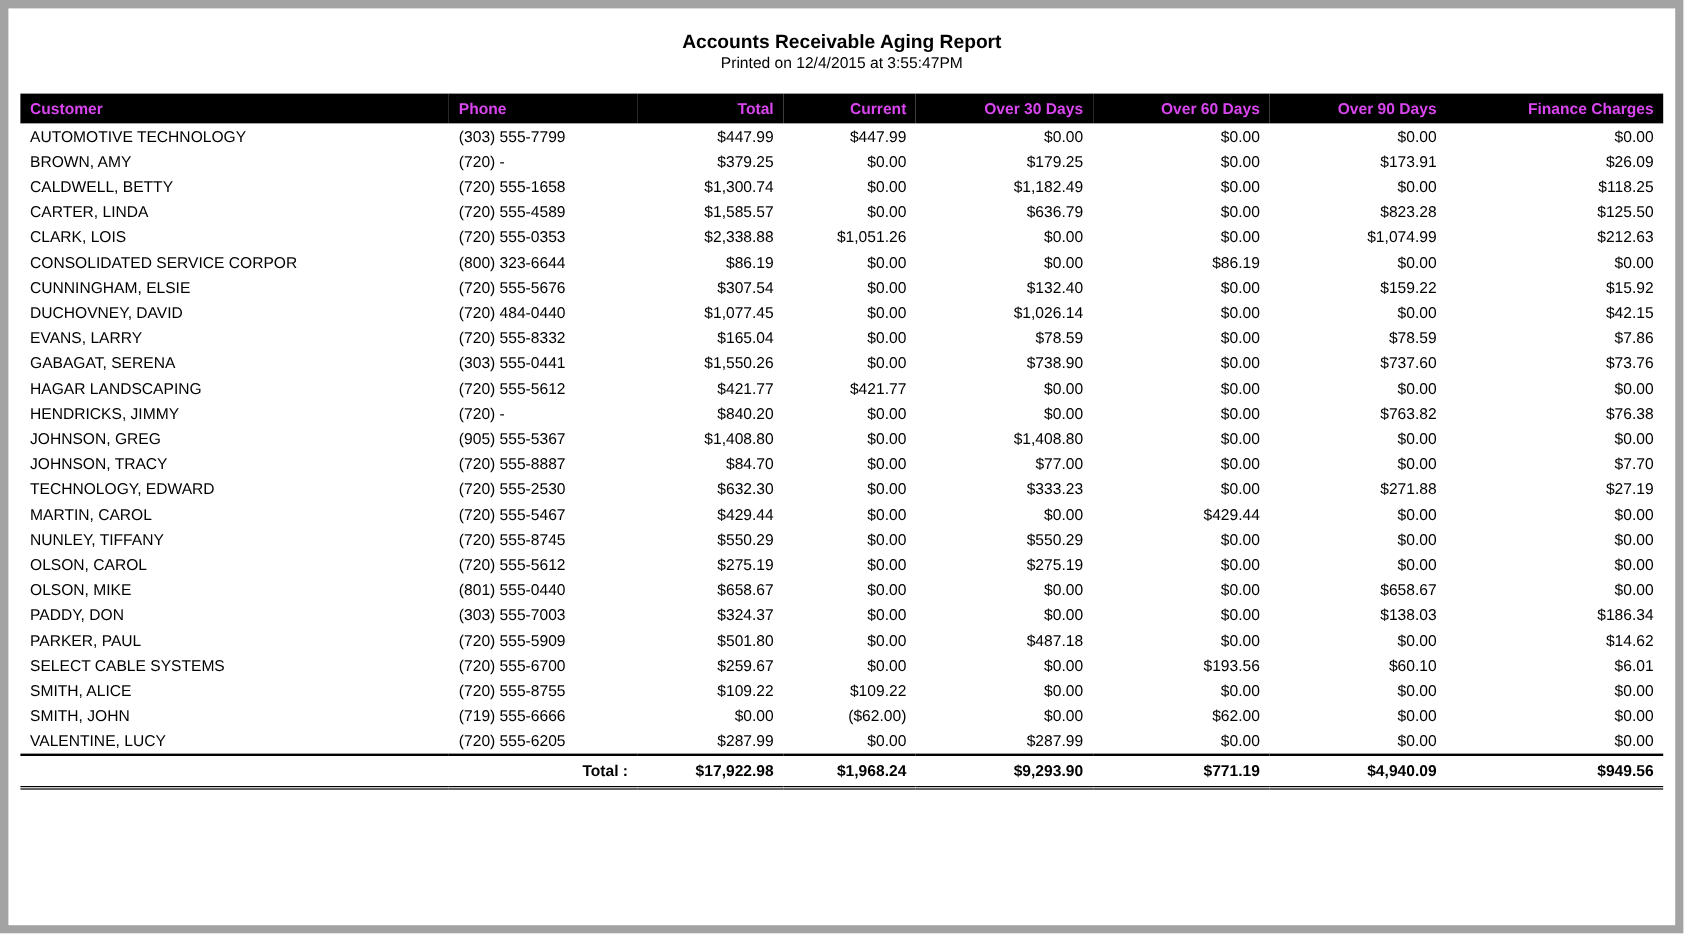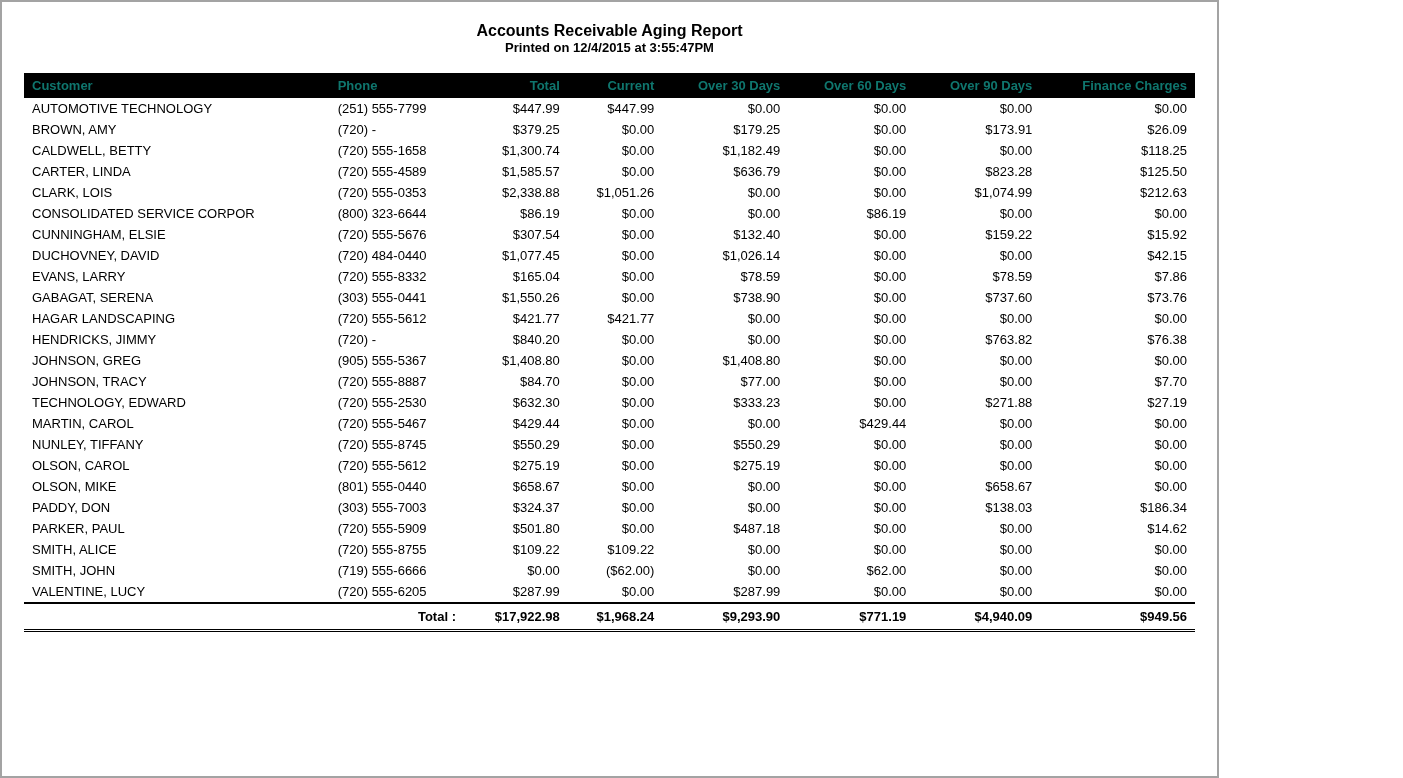--- a/index.html
+++ b/index.html
@@ -3,45 +3,45 @@
   <meta charset="utf-8">
   <style>
     * { margin: 0; padding: 0; box-sizing: border-box; }
     body {
       font-family: Arial, sans-serif;
       font-size: 13px;
       background: #fff;
       color: #000;
     }
     .page {
-      width: 1219px;
+      width: 1403px;
       min-height: 778px;
       background: #fff;
-      border: 2px solid #a3a3a3;
-      padding: 20px 22px;
+      border: 7px solid #a3a3a3;
+      padding: 20px 10px;
     }
     .report-header {
       text-align: center;
       margin-bottom: 18px;
     }
     .report-title {
       font-size: 16px;
       font-weight: bold;
     }
     .report-subtitle {
       font-size: 13px;
-      font-weight: bold;
+      font-weight: normal;
     }
     .report-table {
       width: 100%;
       border-collapse: collapse;
     }
     .report-table thead tr {
       background: #000;
-      color: #0f766e;
+      color: #d946ef;
     }
     .report-table thead th {
       padding: 5px 8px;
       text-align: left;
       font-weight: bold;
       font-size: 13px;
     }
     .report-table thead th.num {
       text-align: right;
     }
@@ -93,21 +93,21 @@
         <th class="num">Current</th>
         <th class="num">Over 30 Days</th>
         <th class="num">Over 60 Days</th>
         <th class="num">Over 90 Days</th>
         <th class="num">Finance Charges</th>
       </tr>
     </thead>
     <tbody id="table-body">
     <tr>
       <td>AUTOMOTIVE TECHNOLOGY</td>
-      <td>(251) 555-7799</td>
+      <td>(303) 555-7799</td>
       <td class="num">$447.99</td>
       <td class="num">$447.99</td>
       <td class="num">$0.00</td>
       <td class="num">$0.00</td>
       <td class="num">$0.00</td>
       <td class="num">$0.00</td>
     </tr>
         <tr>
       <td>BROWN, AMY</td>
       <td>(720)   -</td>
@@ -300,20 +300,30 @@
     </tr>
         <tr>
       <td>PARKER, PAUL</td>
       <td>(720) 555-5909</td>
       <td class="num">$501.80</td>
       <td class="num">$0.00</td>
       <td class="num">$487.18</td>
       <td class="num">$0.00</td>
       <td class="num">$0.00</td>
       <td class="num">$14.62</td>
+    </tr>
+        <tr>
+      <td>SELECT CABLE SYSTEMS</td>
+      <td>(720) 555-6700</td>
+      <td class="num">$259.67</td>
+      <td class="num">$0.00</td>
+      <td class="num">$0.00</td>
+      <td class="num">$193.56</td>
+      <td class="num">$60.10</td>
+      <td class="num">$6.01</td>
     </tr>
         <tr>
       <td>SMITH, ALICE</td>
       <td>(720) 555-8755</td>
       <td class="num">$109.22</td>
       <td class="num">$109.22</td>
       <td class="num">$0.00</td>
       <td class="num">$0.00</td>
       <td class="num">$0.00</td>
       <td class="num">$0.00</td>

